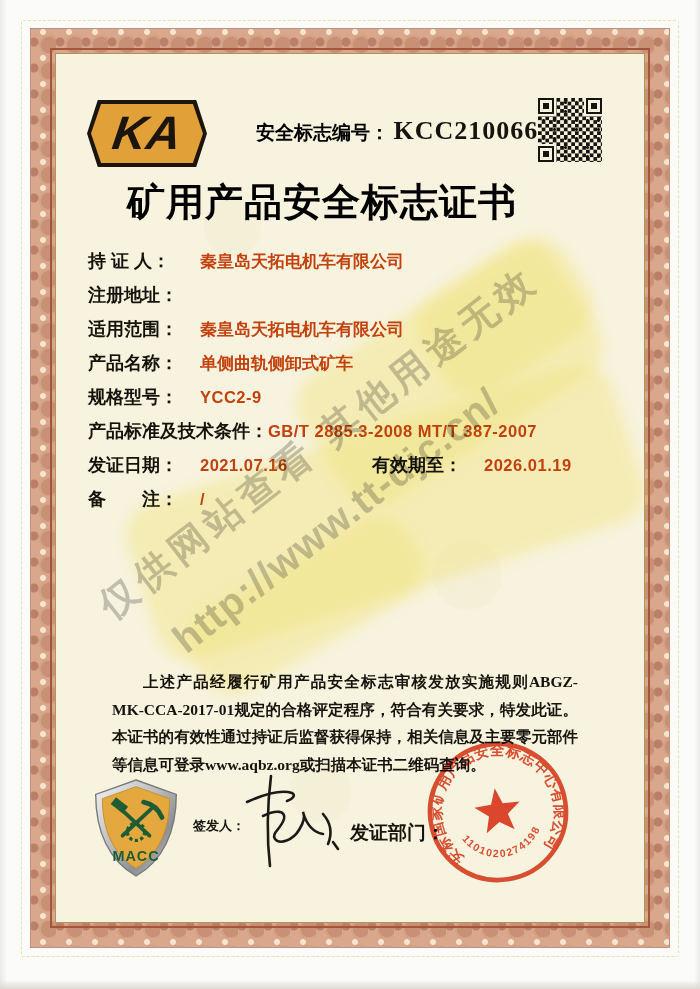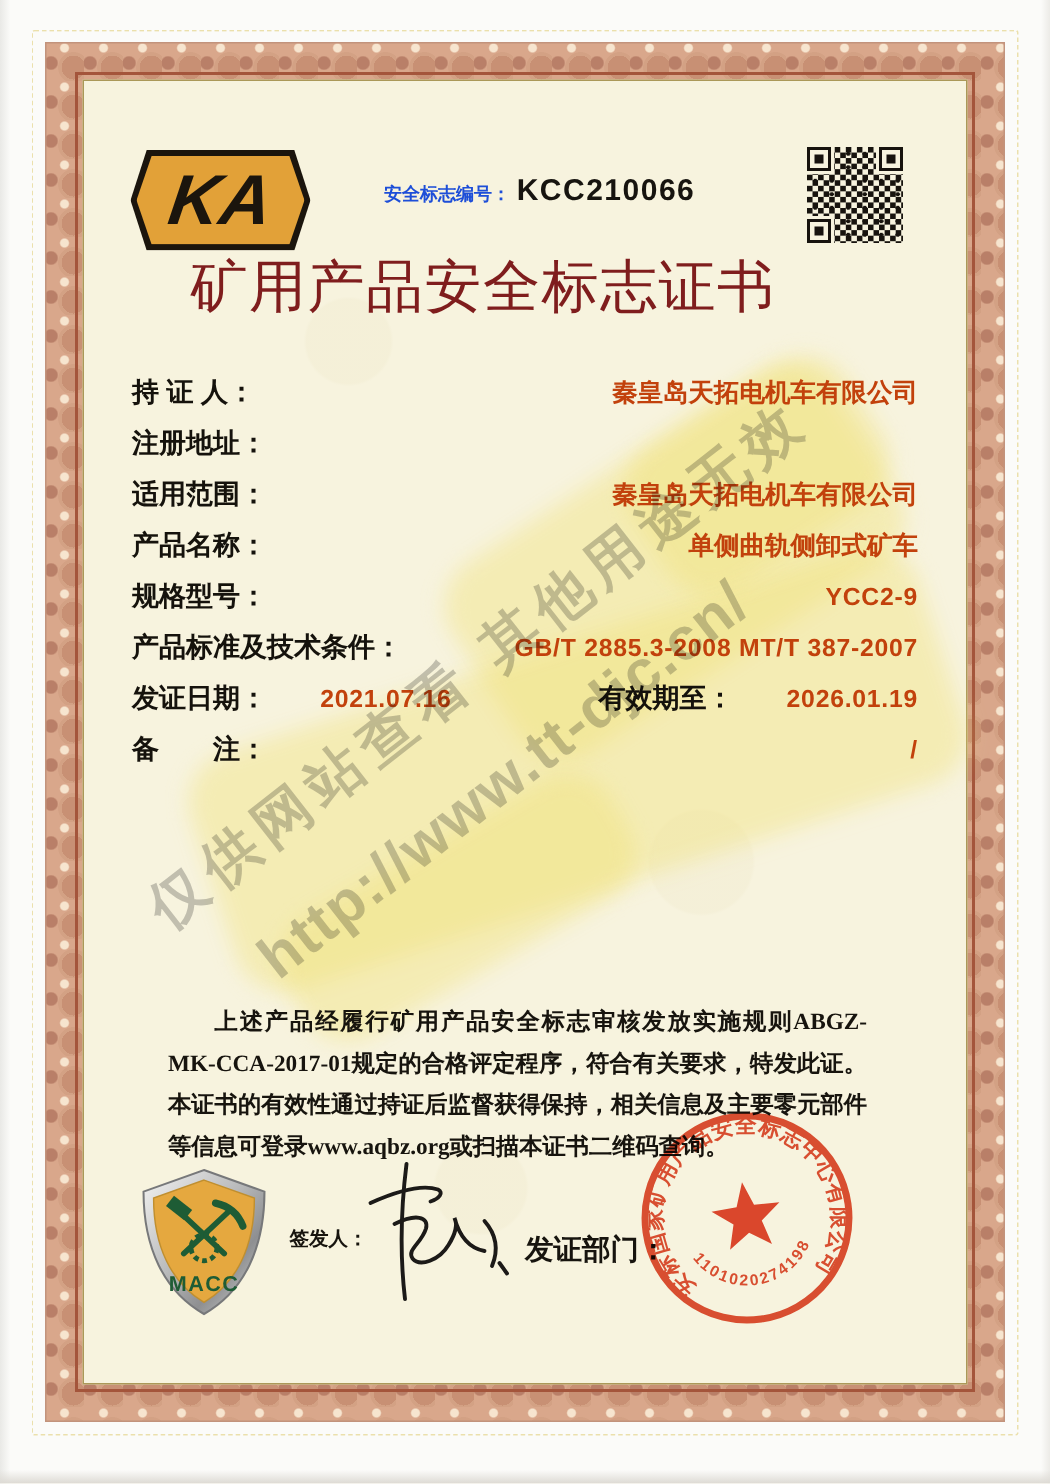--- a/index.html
+++ b/index.html
@@ -52,40 +52,40 @@
   .ka-outer{position:absolute;inset:0;background:#1b150d;
     clip-path:polygon(9% 0,91% 0,100% 50%,91% 100%,9% 100%,0 50%);}
   .ka-inner{position:absolute;inset:4px;background:#e2a138;
     clip-path:polygon(9% 0,91% 0,100% 50%,91% 100%,9% 100%,0 50%);}
   .ka-text{position:absolute;inset:0;display:flex;align-items:center;justify-content:center;
     font-size:47px;font-weight:800;font-style:italic;color:#1b150d;
     transform:skewX(-8deg);letter-spacing:0px;padding-bottom:3px;}
 
   
   .num-line{left:256px;top:116px;white-space:nowrap;}
-  .num-label{font-size:12px;font-weight:700;color:#1d4ed8;}
-  .num-value{font-family:Liberation Sans, sans-serif;font-size:20px;font-weight:700;color:#17140f;letter-spacing:1px;}
+  .num-label{font-size:19px;font-weight:700;color:#000000;}
+  .num-value{font-family:Liberation Serif, serif;font-size:26px;font-weight:700;color:#17140f;letter-spacing:1px;}
 
   
   .qr{left:538px;top:98px;width:64px;height:64px;
     background-image:
       radial-gradient(#17130e 1.5px, rgba(0,0,0,0) 1.7px),
       repeating-conic-gradient(#17130e 0 25%, rgba(0,0,0,0) 0 50%);
     background-size:11px 9px, 7.4px 7.4px;}
   .finder{position:absolute;width:16px;height:16px;background:#f7f3de;border:2.5px solid #17130e;box-sizing:border-box;box-shadow:0 0 0 2px #f7f3de;}
   .finder::after{content:"";position:absolute;left:2.5px;top:2.5px;width:6px;height:6px;background:#17130e;}
   .f-tl{left:0;top:0;} .f-tr{right:0;top:0;} .f-bl{left:0;bottom:0;}
 
   
-  .title{left:62px;top:166px;width:520px;text-align:center;
-    font-size:38px;font-weight:400;color:#7f1d1d;letter-spacing:1px;}
+  .title{left:62px;top:177px;width:520px;text-align:center;
+    font-size:38px;font-weight:700;color:#000000;letter-spacing:1px;}
 
   
   .fields{left:88px;top:249px;width:524px;}
-  .frow{display:flex;align-items:baseline;height:34px;justify-content:space-between;}
+  .frow{display:flex;align-items:baseline;height:34px;}
   .flabel{font-size:18px;font-weight:700;color:#15120c;flex:none;width:112px;white-space:nowrap;}
   .flabel.wide{width:auto;}
   .fvalue{font-family:"Liberation Serif","DejaVu Serif",serif;font-size:17px;font-weight:600;color:#c2410c;white-space:nowrap;}
   .fvalue.latin{font-family:"Liberation Sans","DejaVu Sans",sans-serif;font-size:16.5px;font-weight:700;letter-spacing:.5px;}
   .dval{flex:none;width:172px;}
 
   
   .statement{left:112px;top:648px;width:466px;
     font-family:"Liberation Serif","DejaVu Serif",serif;
     font-size:15.5px;font-weight:600;line-height:27.5px;color:#17140e;

